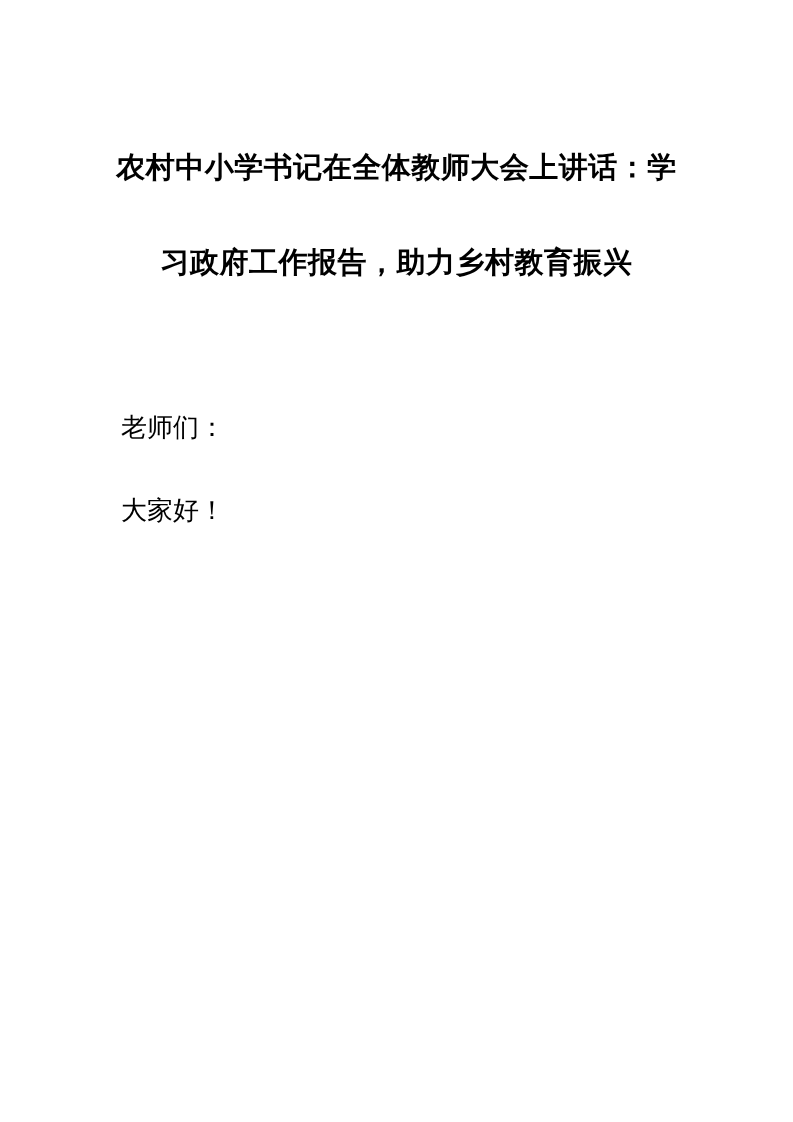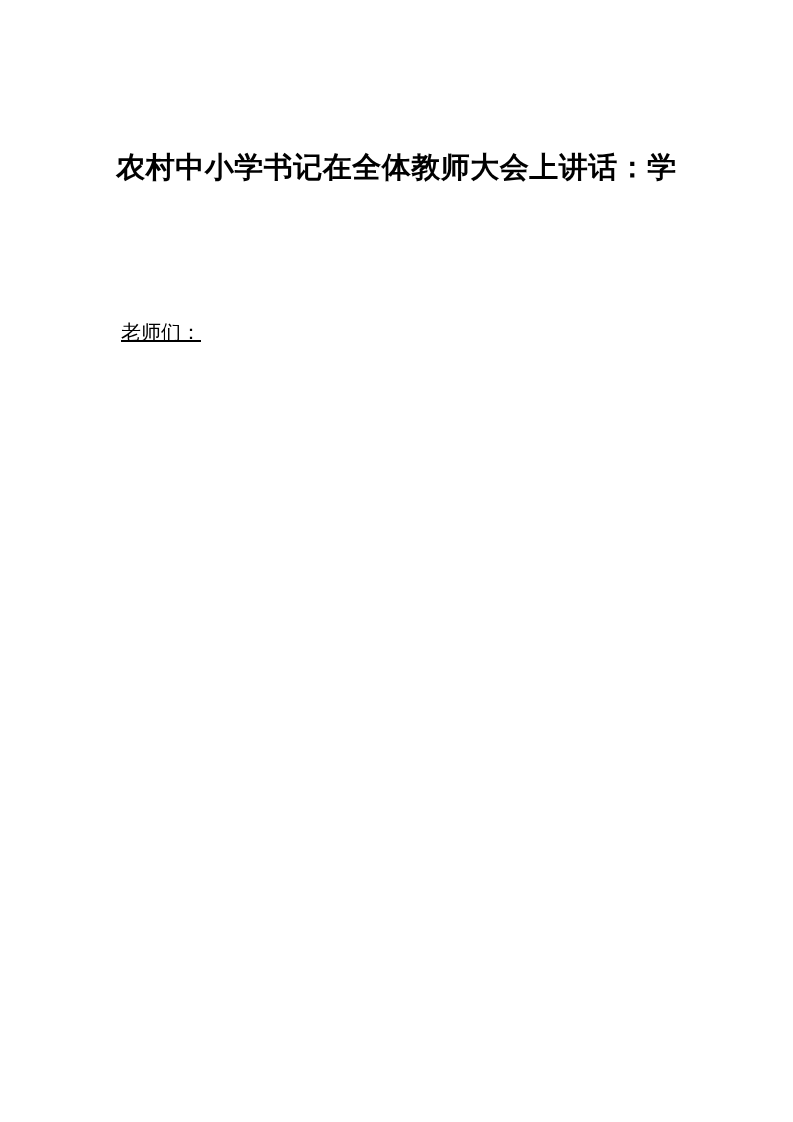--- a/index.html
+++ b/index.html
@@ -26,35 +26,36 @@
     letter-spacing: 0.5px;
   }
   .doc-title .title-line {
     display: block;
     line-height: 95px;
   }
   .doc-body {
     margin-top: 96px;
     padding-left: 121px;
     padding-right: 113px;
-    font-size: 20px;
+    font-size: 26px;
     line-height: 43px;
     text-align: justify;
-    text-decoration: underline;
   }
   .doc-body p {
     margin: 0 0 40px 0;
   }
 </style>
 </head>
 <body>
 
 <div class="page">
 
   <h1 class="doc-title">
     <span class="title-line">农村中小学书记在全体教师大会上讲话：学</span>
+    <span class="title-line">习政府工作报告，助力乡村教育振兴</span>
   </h1>
 
   <div class="doc-body">
     <p>老师们：</p>
+    <p>大家好！</p>
   </div>
 
 </div>
 
 </body></html>

